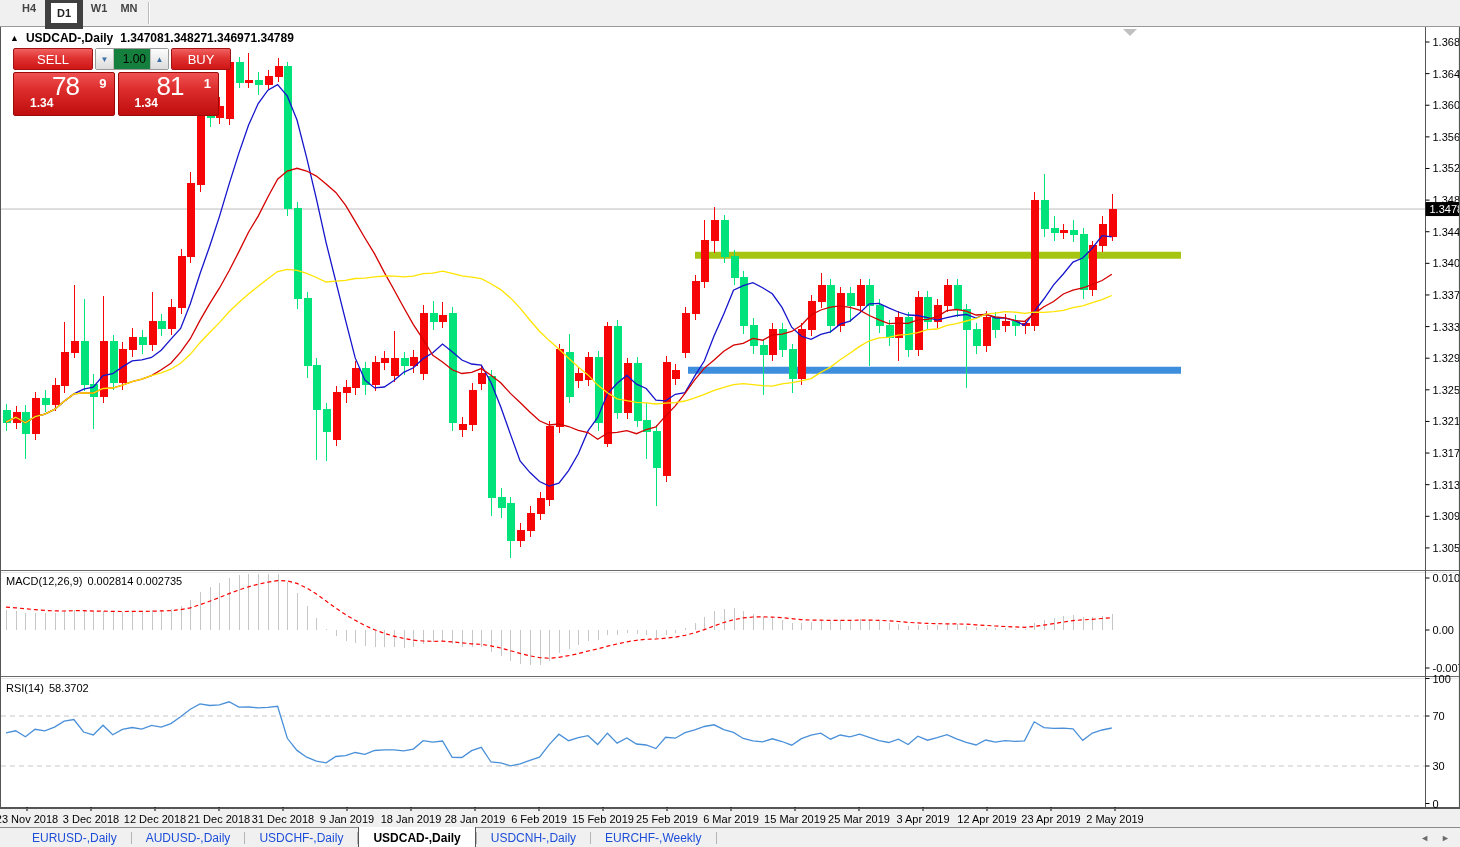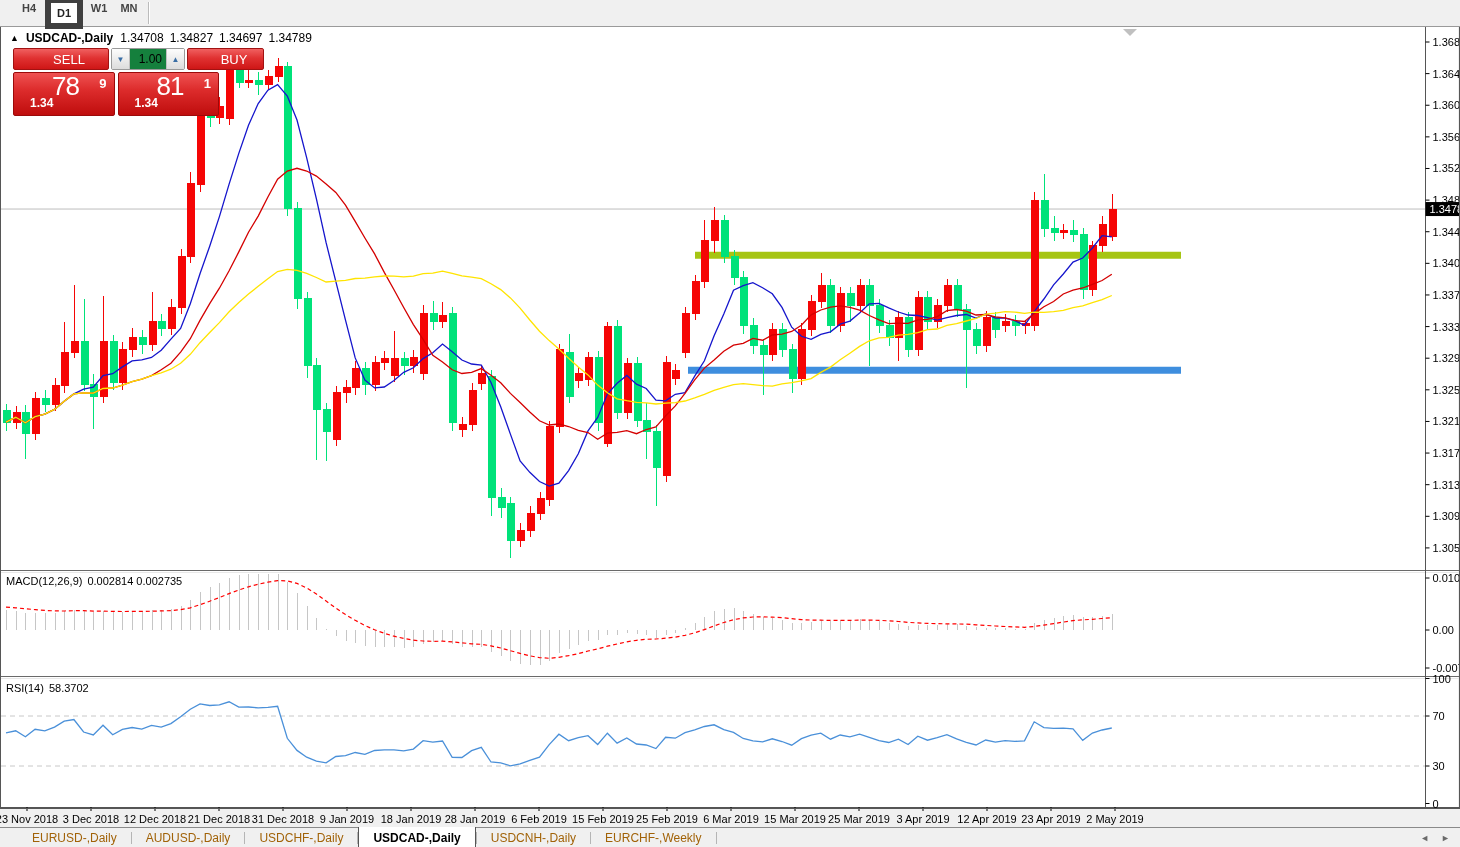--- a/index.html
+++ b/index.html
@@ -23,22 +23,22 @@
   .chart-header{position:absolute;left:10px;top:31px;z-index:6;font-size:12px;font-weight:700;color:#000;
     display:flex;gap:7px;align-items:center;}
   .collapse-tri{font-size:9px;}
 
   
   .oneclick{position:absolute;left:13px;top:48px;z-index:6;width:206px;}
   .oc-row1{display:flex;height:22px;margin-bottom:2px;}
   .oc-btn{flex:0 0 auto;display:flex;align-items:center;justify-content:center;color:#fff;
     font-size:13px;font-weight:400;border-radius:2px;border:1px solid #a21212;
     background:linear-gradient(#f06060 0%,#e03232 45%,#cf1616 100%);cursor:pointer;}
-  .oc-sell{width:78px;padding-left:16px;}
-  .oc-buy{width:58px;padding-left:17px;}
+  .oc-sell{width:78px;}
+  .oc-buy{width:58px;}
   .spinner{flex:0 0 auto;width:72px;margin:0 2px;display:flex;border:1px solid #9a9a9a;background:#fff;border-radius:2px;}
   .spin-btn{width:17px;display:flex;align-items:center;justify-content:center;cursor:pointer;
     background:linear-gradient(#fdfdfd,#dcdcdc);font-size:8px;color:#3a6ea5;}
   .spin-btn.dn{border-right:1px solid #c0c0c0;}
   .spin-btn.up{border-left:1px solid #c0c0c0;}
   .vol-input{flex:1;border:0;outline:none;text-align:right;font-size:12px;padding:0 4px 0 0;color:#000;
     font-family:"Liberation Sans",sans-serif;background:#15803d;width:30px;}
   .oc-row2{display:flex;gap:3px;}
   .price-panel{width:101px;height:42px;border-radius:2px;border:1px solid #9c0a0a;position:relative;
     background:linear-gradient(#ef5252 0%,#dd2c2c 40%,#bf0d0d 100%);color:#fff;cursor:pointer;}
@@ -48,21 +48,21 @@
 
   
   .ind-label{position:absolute;z-index:6;font-size:11px;color:#000;font-weight:400;letter-spacing:0;}
   .ind-label b{font-weight:400;}
   .ind-vals{margin-left:5px;}
 
   
   .tabbar{position:absolute;left:0;top:827px;width:1460px;height:20px;background:#f0f0f0;
     border-top:1px solid #8a8a8a;z-index:5;display:flex;align-items:stretch;font-size:12px;}
   .tabbar .pad{width:18px;}
-  .sym-tab{display:flex;align-items:center;padding:0 14px;color:#a16207;cursor:pointer;position:relative;}
+  .sym-tab{display:flex;align-items:center;padding:0 14px;color:#1d4ed8;cursor:pointer;position:relative;}
   .sym-tab.active{background:#fff;border-left:1px solid #555;border-right:1px solid #555;margin-top:-1px;
     color:#000;font-weight:700;}
   .tab-div{width:1px;background:#b5b5b5;margin:4px 0;}
   .tab-scroll{margin-left:auto;display:flex;align-items:center;gap:12px;padding-right:10px;color:#6a6a6a;
     font-size:9px;}
   .tab-scroll span{cursor:pointer;}
 </style>
 </head>
 <body>
 <div id="stage">
@@ -536,21 +536,21 @@
         <div class="tf-btn">MN</div>
       </div>
     <div class="tb-sep"></div>
   </div>
 
   <div class="chart-frame"></div>
 
   <div class="chart-header">
     <span class="collapse-tri">▲</span>
     <span>USDCAD-,Daily</span>
-    <span style="display:flex;gap:6px;font-weight:400;">
+    <span style="display:flex;font-weight:700;">
       <span>1.34708</span>
       <span>1.34827</span>
       <span>1.34697</span>
       <span>1.34789</span>
     </span>
   </div>
 
   <div class="oneclick">
     <div class="oc-row1">
       <div class="oc-btn oc-sell">SELL</div>

